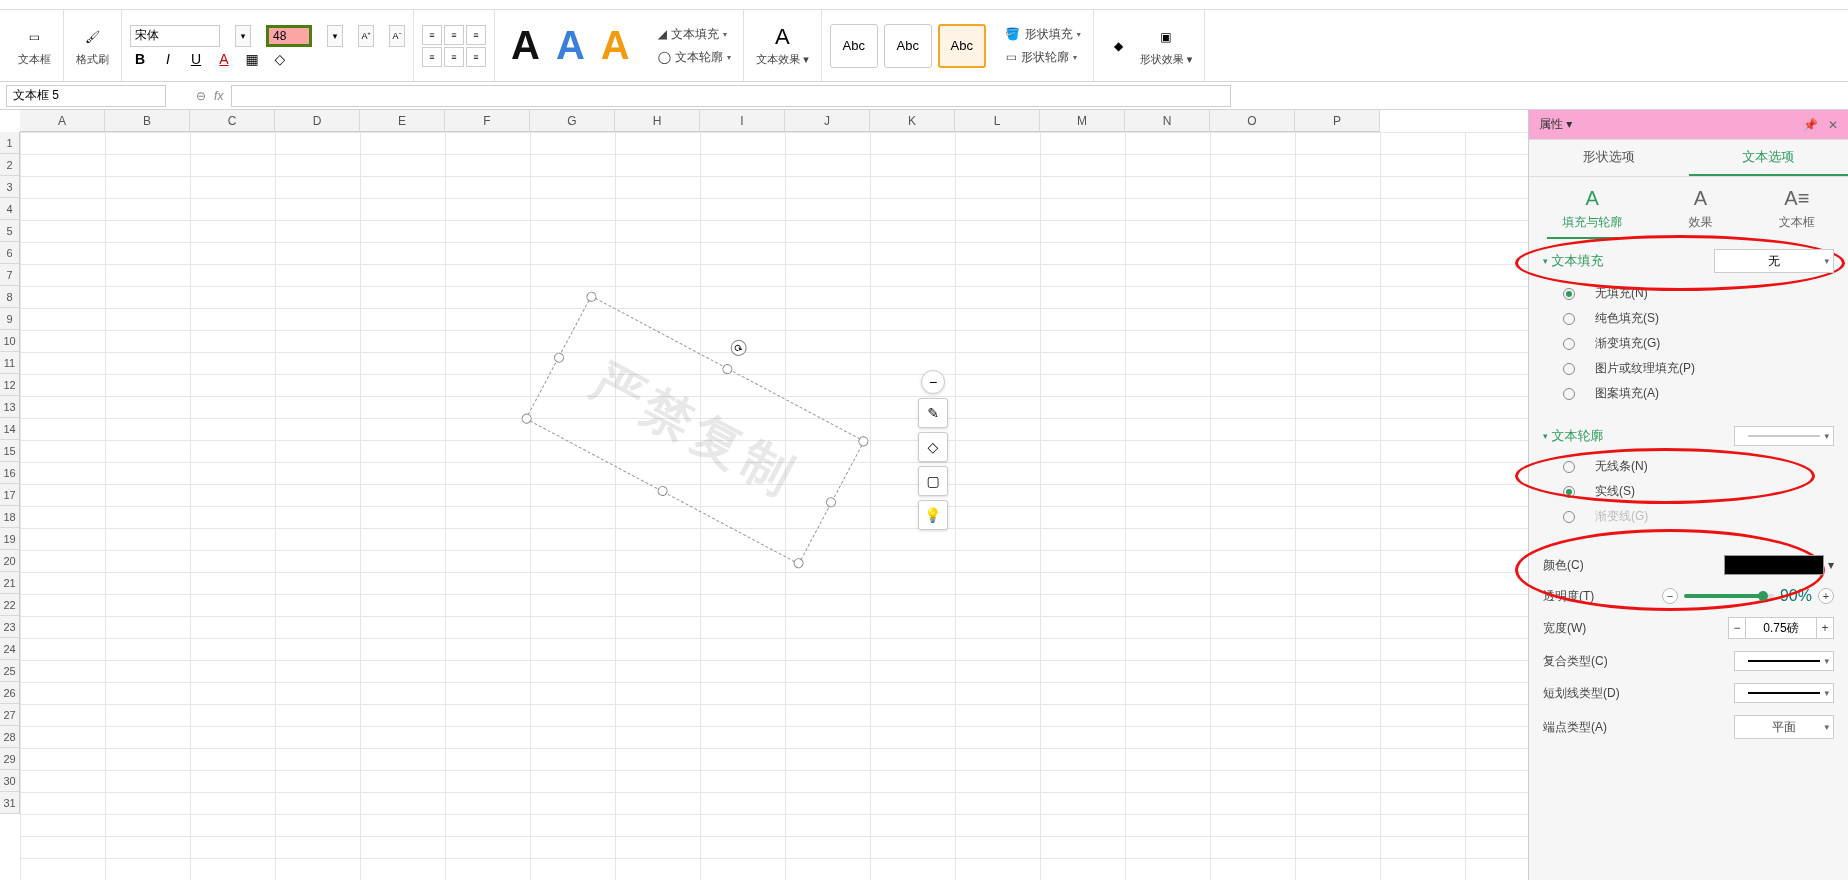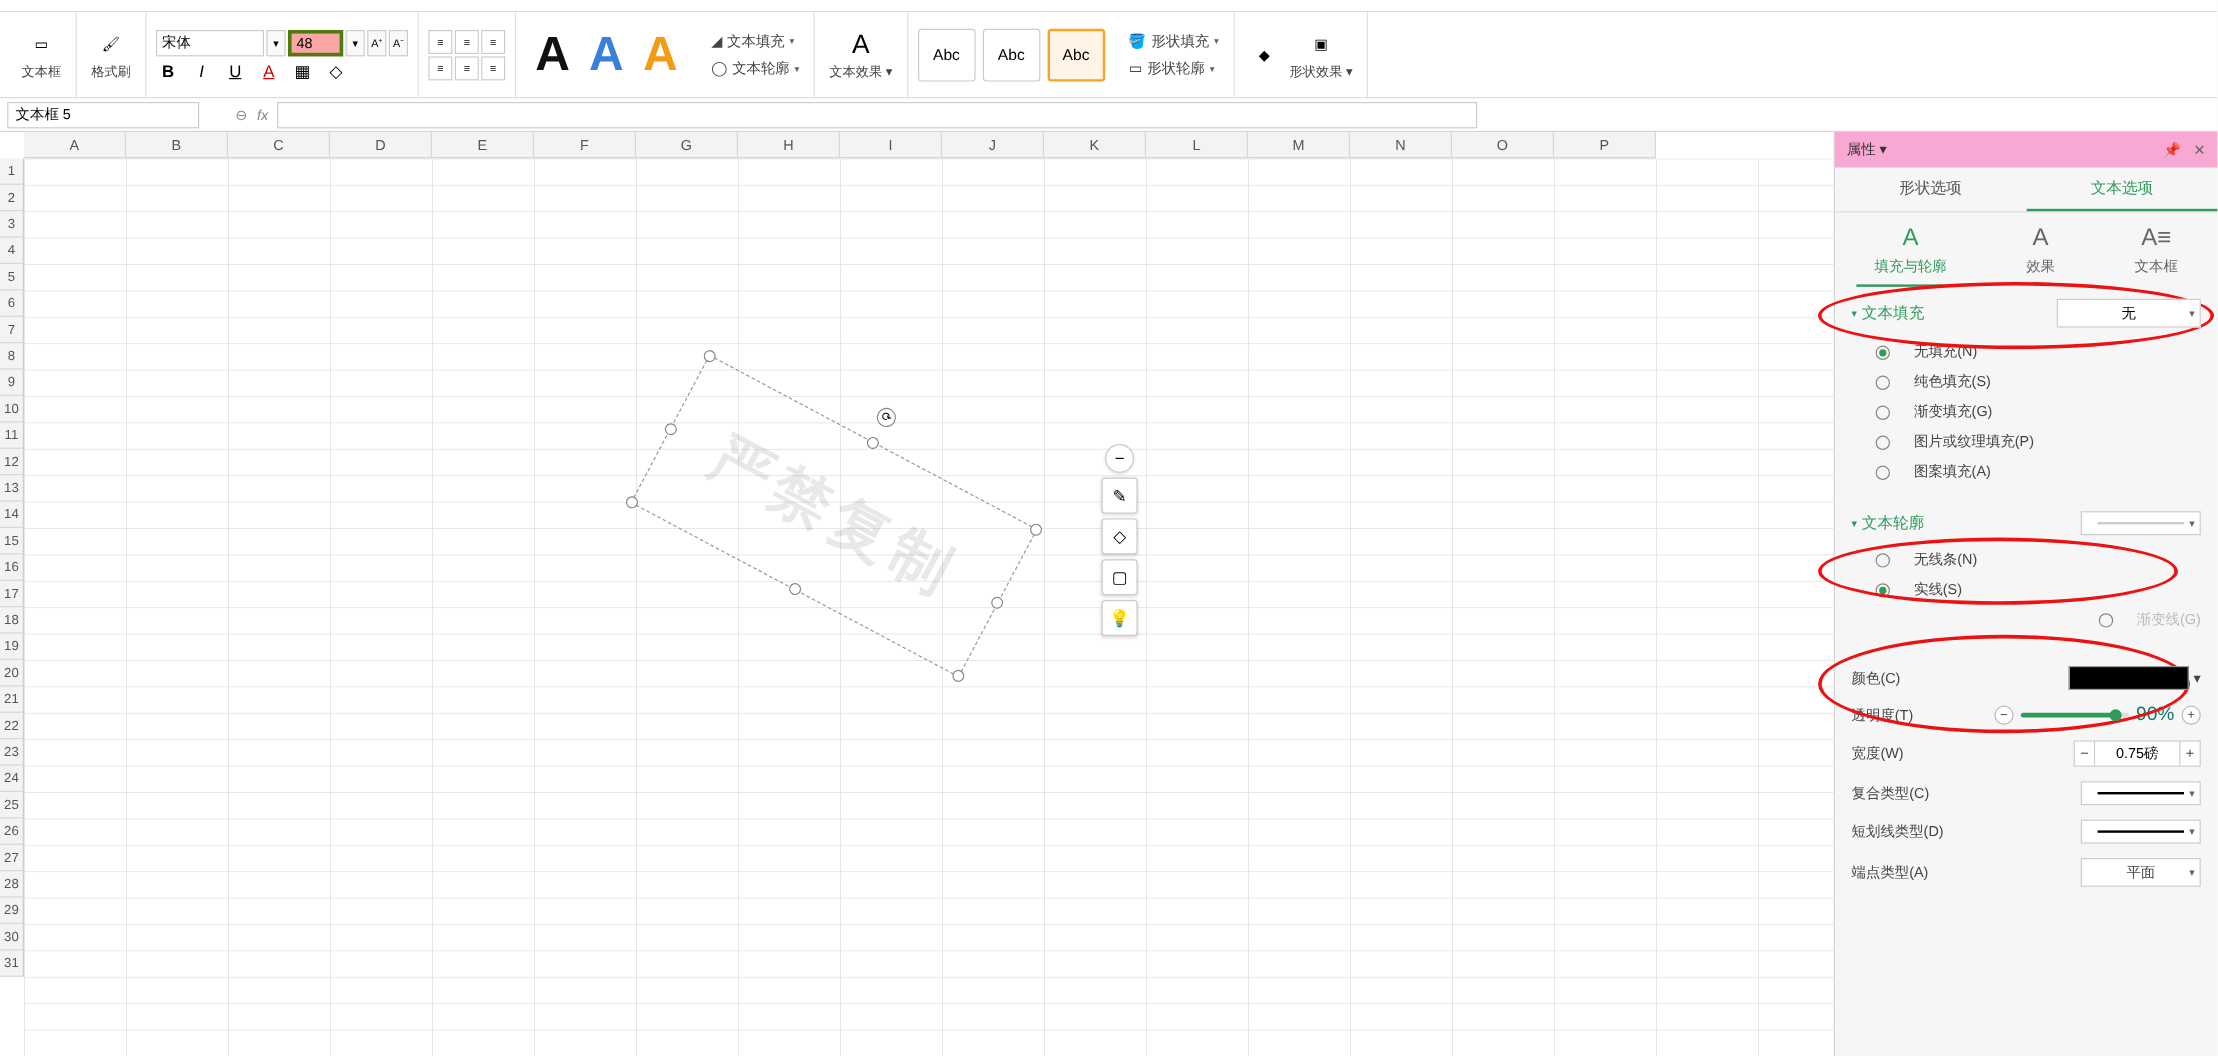--- a/index.html
+++ b/index.html
@@ -4,21 +4,21 @@
 <style>
 * { margin:0; padding:0; box-sizing:border-box; font-family:"Microsoft YaHei",Arial,sans-serif; }
 body { background:#f7f7f7; width:1848px; height:880px; overflow:hidden; position:relative; font-size:12px; }
 .topbar { height:10px; background:#fff; border-bottom:1px solid #ddd; }
 .ribbon { background:#fff; height:72px; display:flex; align-items:center; padding:0 6px; border-bottom:1px solid #d4d4d4; }
 .rgroup { display:flex; flex-direction:column; align-items:center; padding:0 8px; border-right:1px solid #e0e0e0; height:100%; justify-content:center; }
 .rgroup.noborder { border-right:none; }
 .vbtn { display:flex; flex-direction:column; align-items:center; cursor:pointer; padding:2px 4px; }
 .vbtn .ic { width:26px; height:26px; display:flex; align-items:center; justify-content:center; }
 .vbtn .lbl { font-size:11px; color:#444; margin-top:2px; }
-.font-row { display:flex; align-items:center; gap:2px; }
+.font-row { display:flex; align-items:center; gap:15px; }
 .font-name { width:90px; height:22px; border:1px solid #ccc; font-size:12px; padding:0 4px; background:#fff; }
 .font-size { width:46px; height:22px; border:3px solid #4d7c0f; font-size:12px; padding:0 4px; background:#fca5a5; }
 .arrow-btn { width:16px; height:22px; border:1px solid #ccc; background:#f9f9f9; font-size:9px; line-height:10px; display:flex; align-items:center; justify-content:center; cursor:pointer; }
 .style-row { display:flex; gap:8px; margin-top:4px; font-size:14px; }
 .style-row span { cursor:pointer; width:20px; text-align:center; }
 .align-grid { display:grid; grid-template-columns:repeat(3,20px); grid-template-rows:repeat(2,20px); gap:2px; }
 .align-grid div { border:1px solid #ccc; background:#fff; cursor:pointer; display:flex; align-items:center; justify-content:center; font-size:9px; }
 .bigA { font-size:40px; font-weight:bold; padding:0 8px; cursor:pointer; }
 .bigA.blk { color:#111; }
 .bigA.blu { color:#3a7fd9; }
@@ -75,21 +75,21 @@
 .slider { width:90px; height:4px; background:linear-gradient(to right,#2e9b5b 90%,#ddd 90%); border-radius:2px; position:relative; cursor:pointer; }
 .slider .thumb { position:absolute; right:6px; top:-3px; width:10px; height:10px; background:#2e9b5b; border-radius:50%; }
 .pct { font-size:16px; color:#0f766e; }
 .spin { display:flex; align-items:center; }
 .spin .sb { width:18px; height:22px; border:1px solid #ccc; background:#fff; display:flex; align-items:center; justify-content:center; cursor:pointer; font-size:12px; }
 .spin input { width:70px; height:22px; border:1px solid #ccc; border-left:none; border-right:none; font-size:12px; text-align:center; }
 .line-sample { width:100px; height:20px; border:1px solid #ccc; background:#fff; display:flex; align-items:center; justify-content:center; cursor:pointer; padding:0 4px; position:relative; }
 .line-sample .ln { width:80%; height:2px; background:#000; }
 .line-sample .dd { position:absolute; right:4px; font-size:9px; color:#666; }
 .redmark { position:absolute; border:3px solid #e11; border-radius:50%; pointer-events:none; }
-.faded { color:#bbb !important;justify-content:flex-end; }
+.faded { color:#bbb !important; }
 </style>
 </head>
 <body>
 
 <div class="topbar"></div>
 
 <div class="ribbon">
   <div class="rgroup">
     <div class="vbtn">
       <div class="ic">▭</div>

